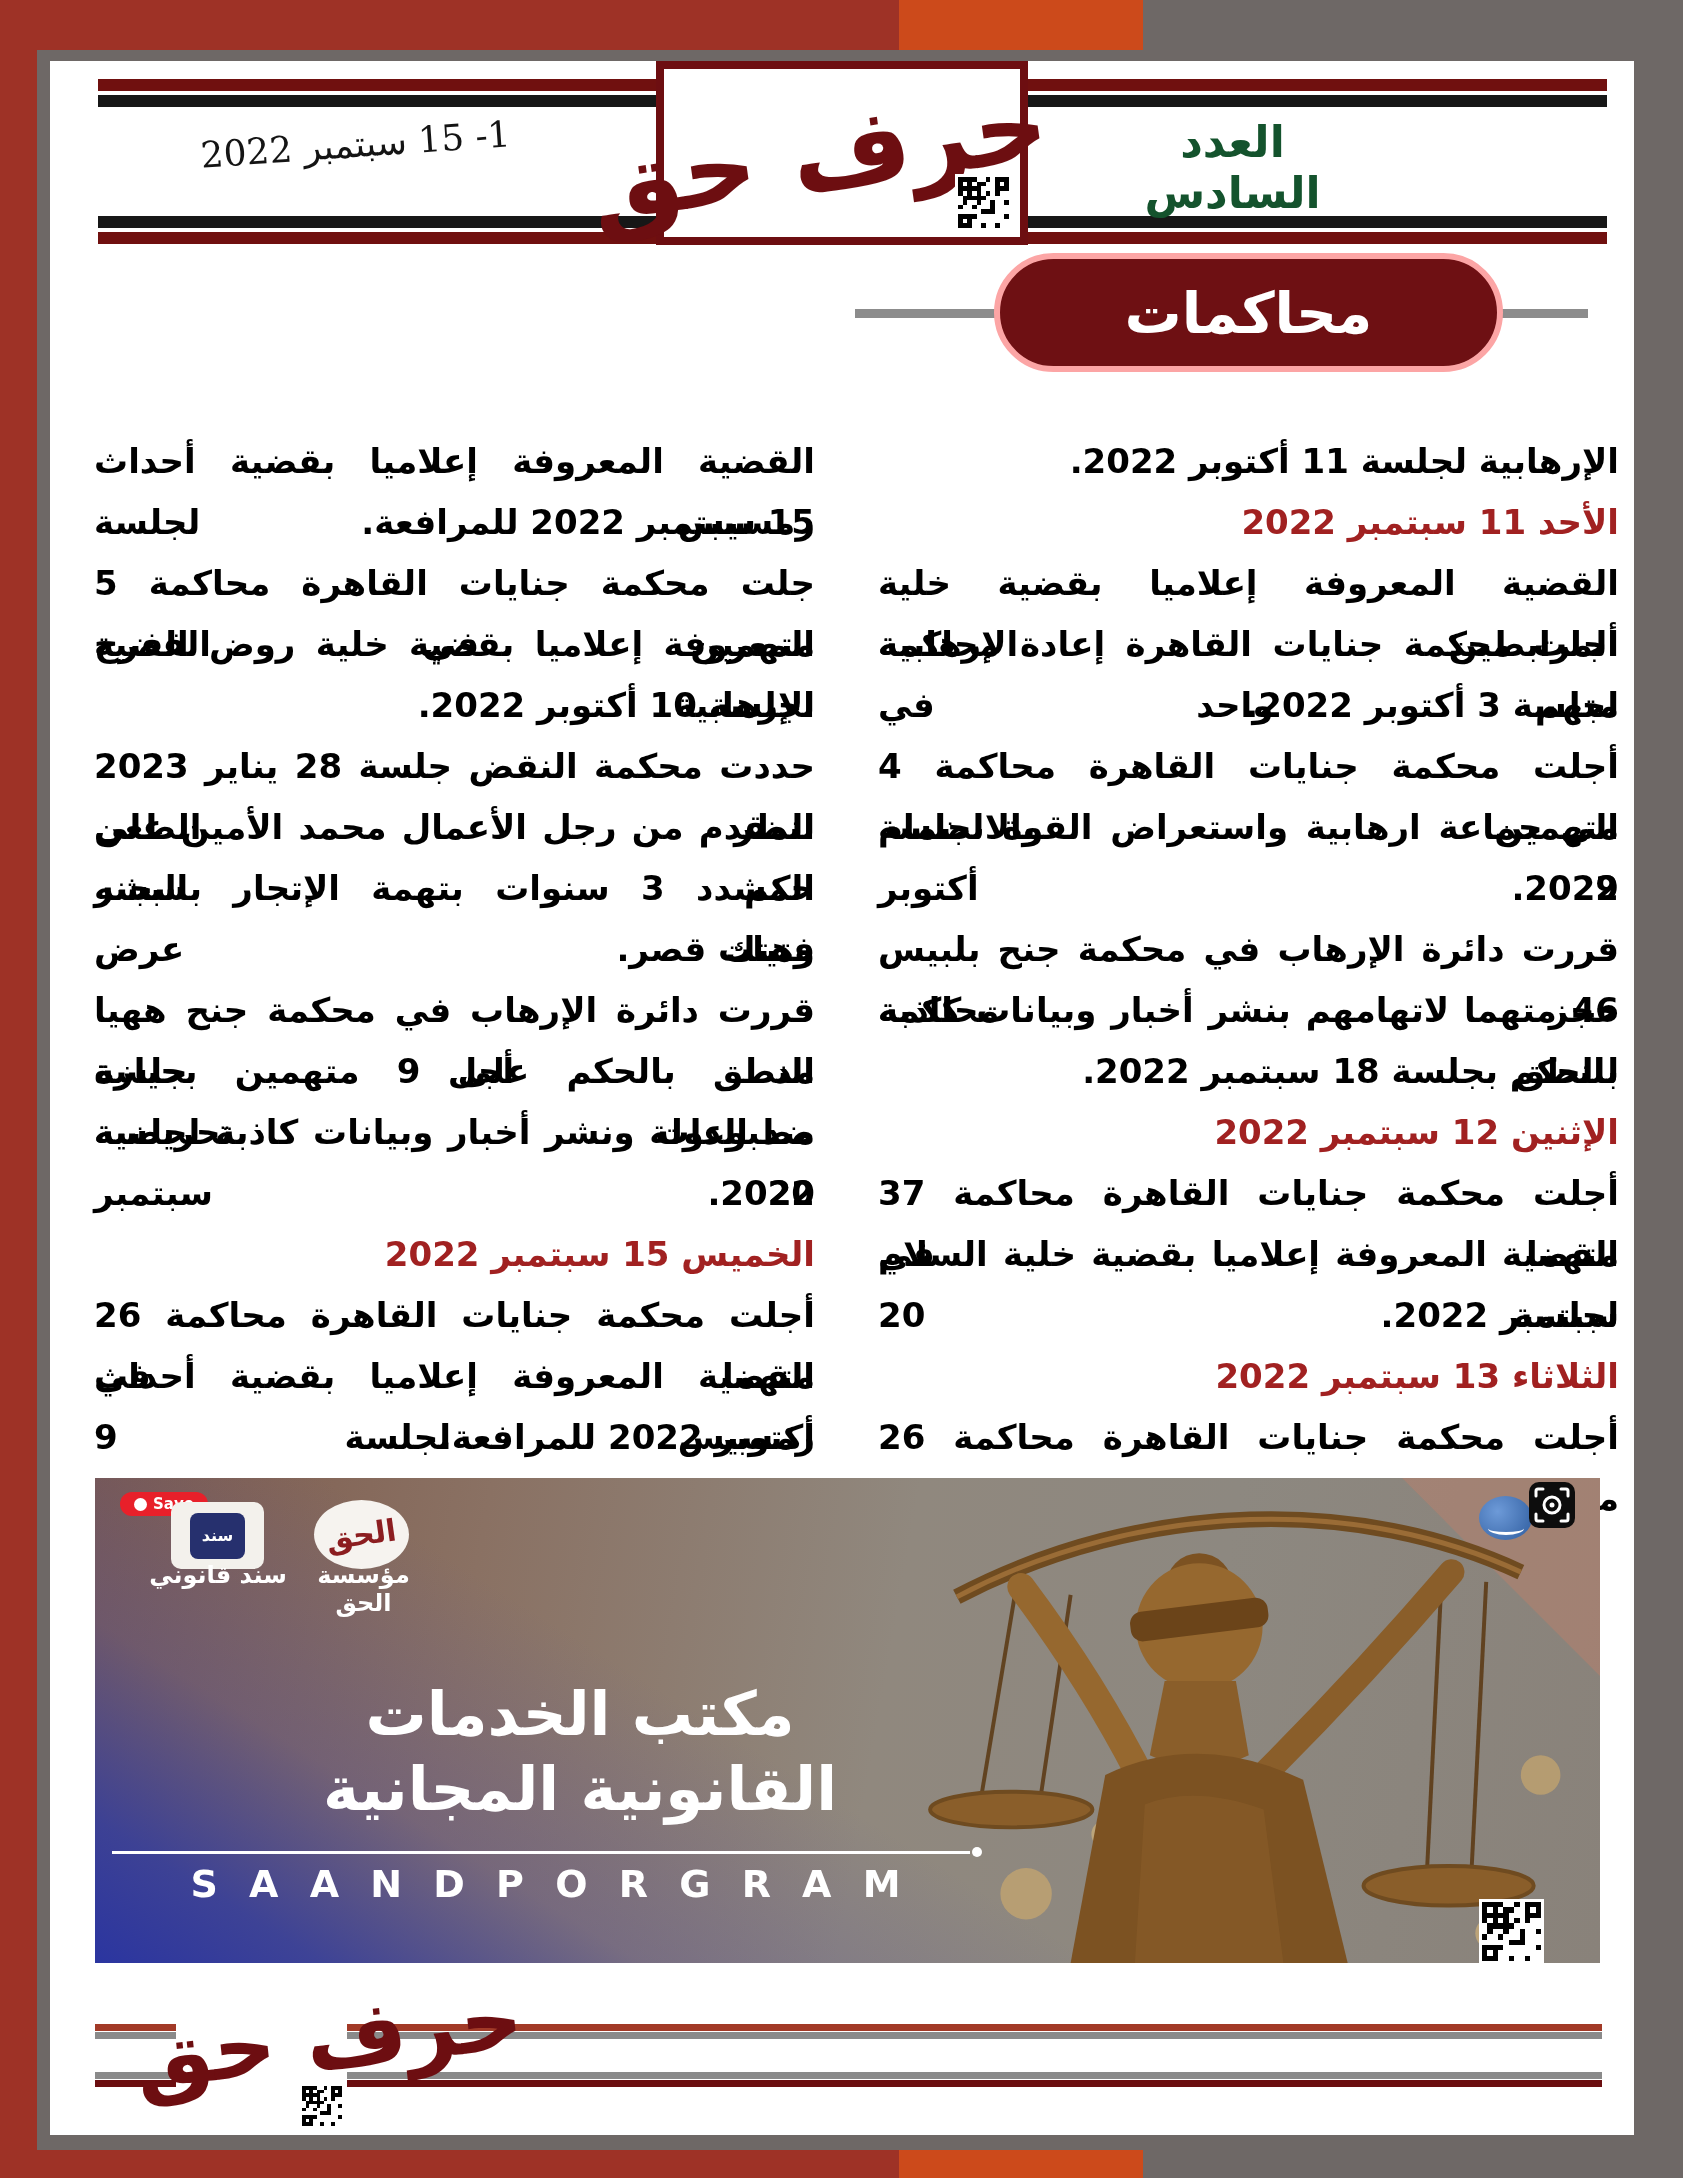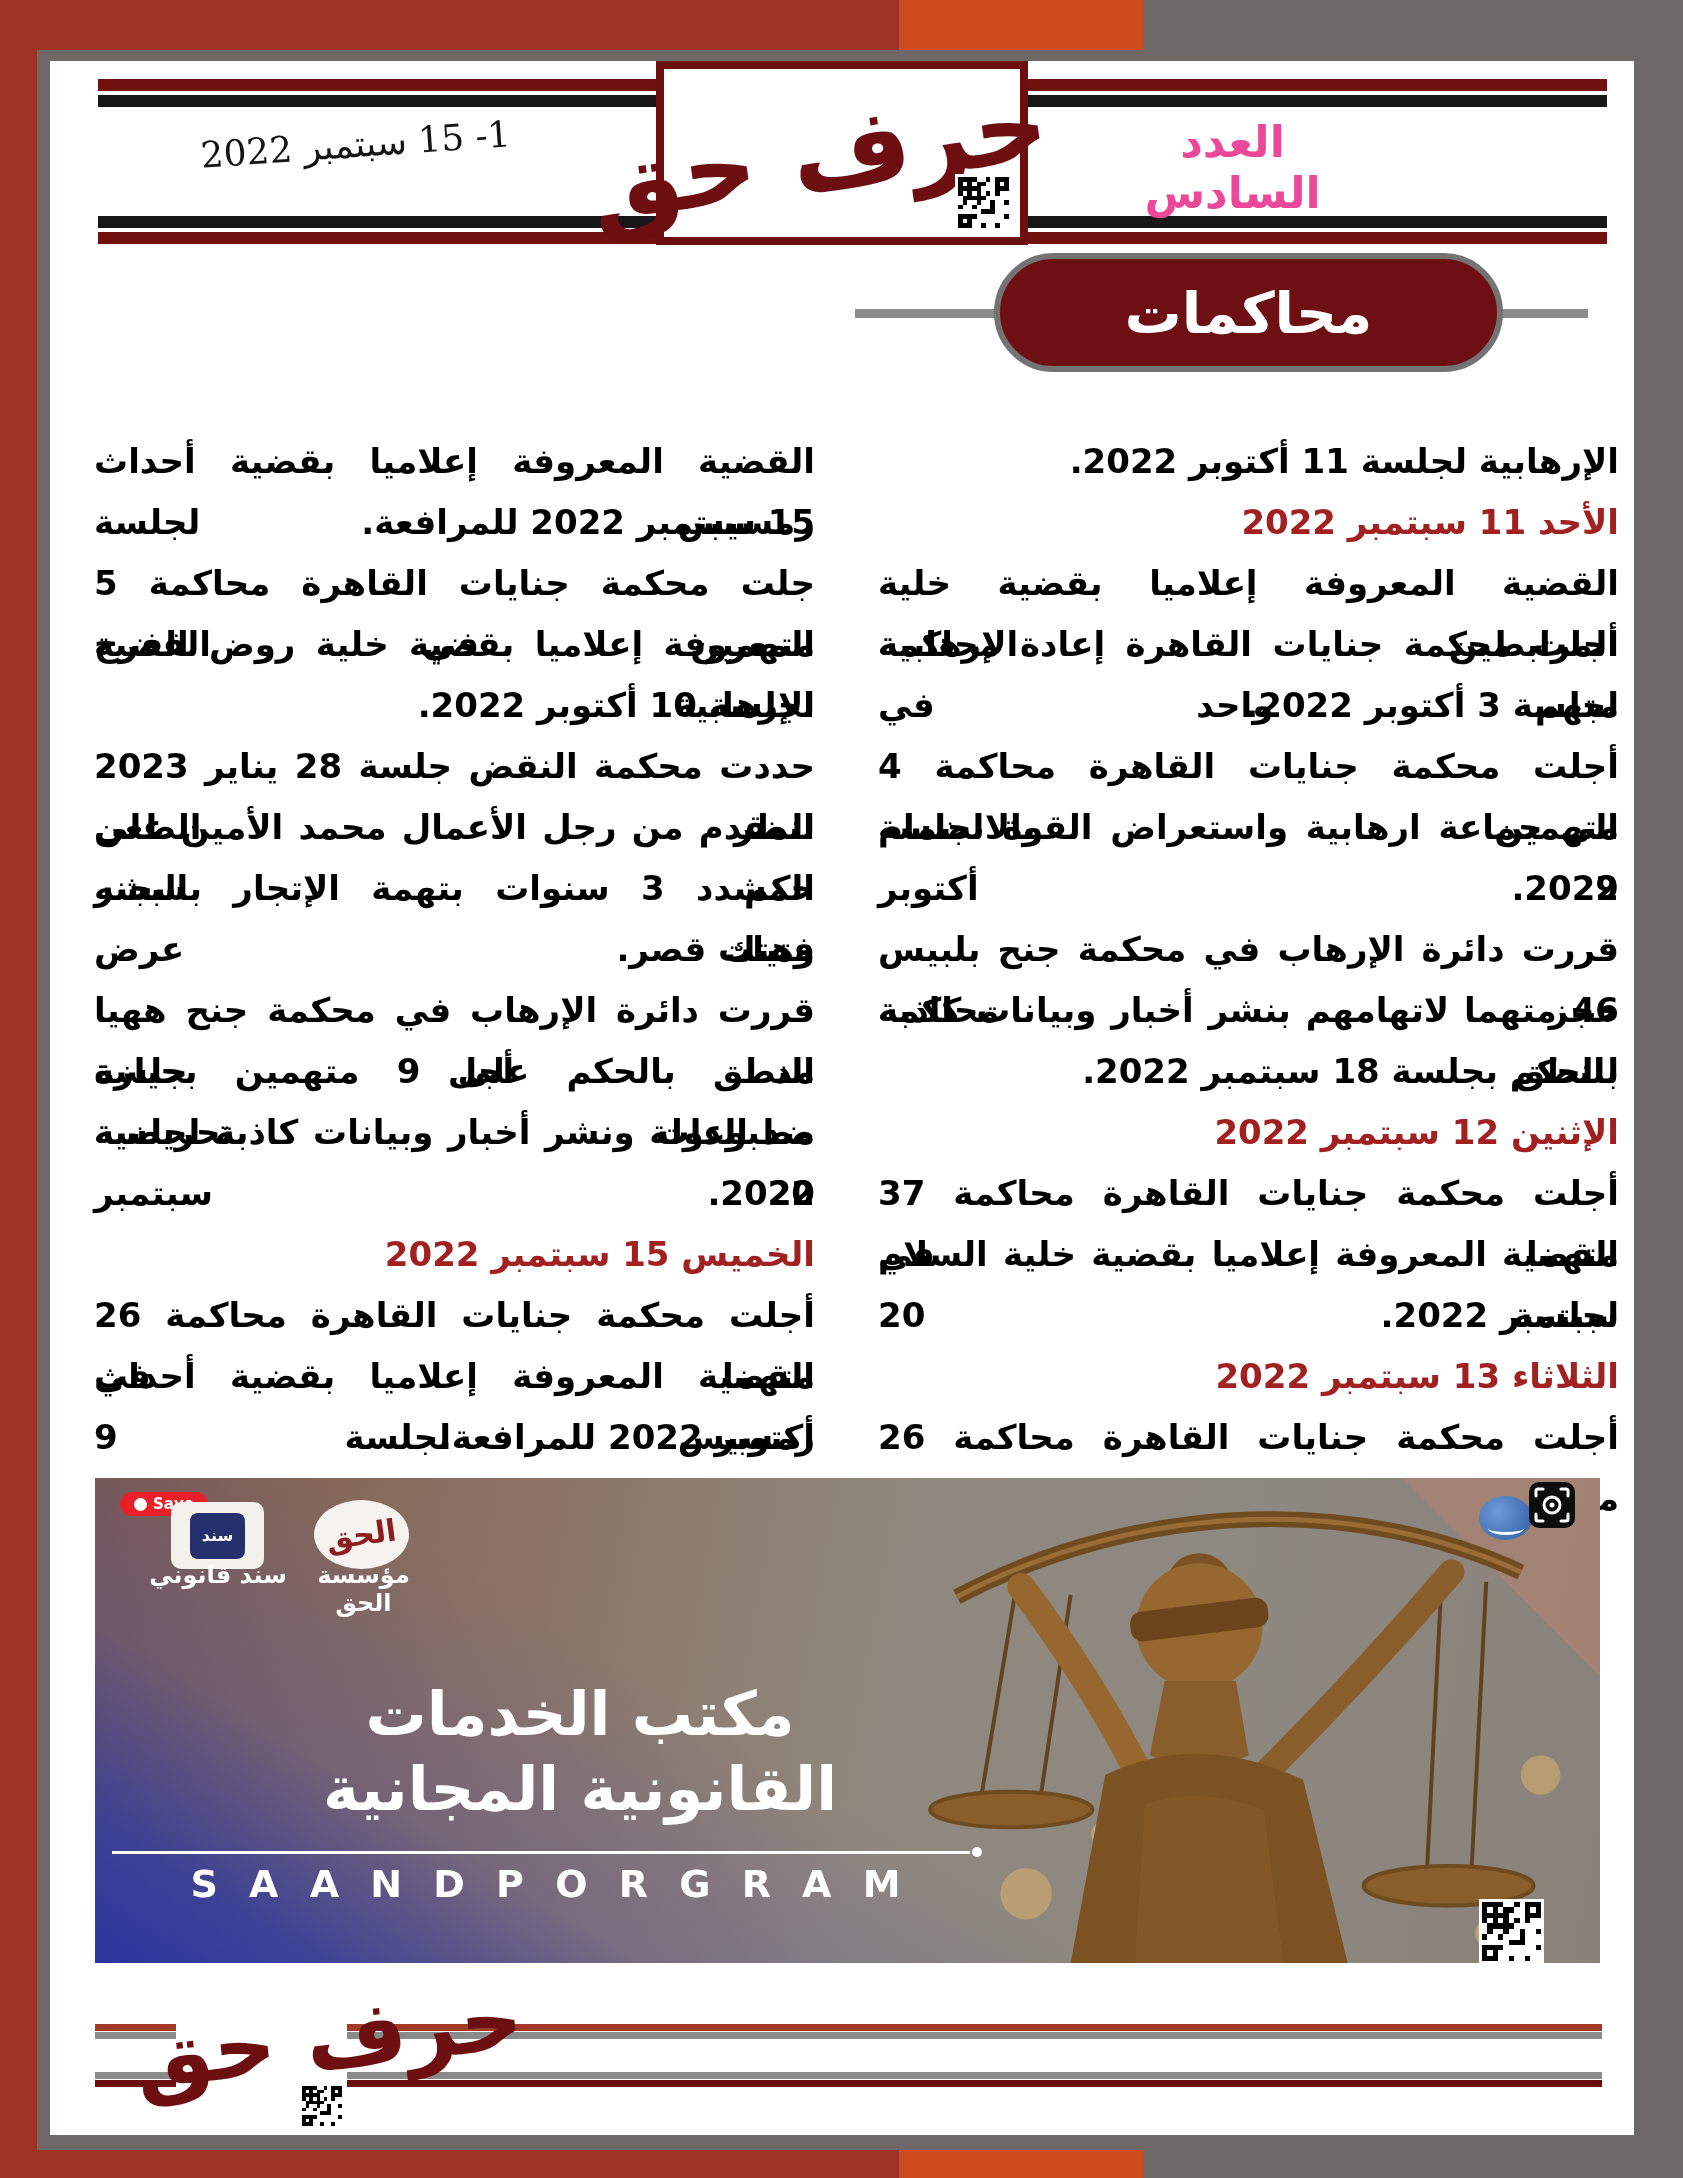--- a/index.html
+++ b/index.html
@@ -26,29 +26,29 @@
   #hline-top-b{top:34px;background:#171717;}
   #hline-bot-a{top:155px;background:#171717;}
   #hline-bot-b{top:171px;background:#70100F;}
 
   #logo-box{left:606px;top:0;width:372px;height:184px;background:#fff;
     border:8px solid #6D0E11;box-sizing:border-box;z-index:3;}
   #logo-calligraphy{left:6px;top:-4px;width:297px;height:178px;display:flex;align-items:center;justify-content:center;
     font-size:103px;font-weight:bold;color:#6D0E11;transform:rotate(-8deg);white-space:nowrap;}
   #logo-box .qr{right:8px;bottom:6px;width:57px;height:57px;}
 
-  #issue-label{left:1051px;top:55px;width:263px;font-size:44px;font-weight:bold;color:#ec4899;text-align:center;}
+  #issue-label{left:1051px;top:55px;width:263px;font-size:44px;font-weight:bold;color:#14532d;text-align:center;}
   #date-range{left:147px;top:63px;width:317px;font-size:36px;color:#141414;text-align:center;
     direction:rtl;transform:rotate(-4deg);font-family:"DejaVu Serif","DejaVu Sans",serif;}
 
   
   #badge-line-left{left:805px;top:248px;width:146px;height:9px;background:#8C8C8C;}
   #badge-line-right{left:1447px;top:248px;width:91px;height:9px;background:#8C8C8C;}
   #section-badge{left:944px;top:192px;width:509px;height:119px;background:#6E1013;
-    border:6px solid #737373;border-radius:61px;box-sizing:border-box;z-index:2;
+    border:6px solid #fca5a5;border-radius:61px;box-sizing:border-box;z-index:2;
     display:flex;align-items:center;justify-content:center;
     color:#fff;font-size:57px;font-weight:bold;}
 
   
   #col-left{left:44px;top:370px;width:721px;}
   #col-right{left:828px;top:370px;width:741px;}
   .bline{direction:rtl;unicode-bidi:embed;font-size:34px;font-weight:bold;color:#000;
     height:61px;line-height:61px;text-align:start;white-space:nowrap;}
   .bline.j{white-space:normal;text-align:justify;text-align-last:justify;}
   .bline.red{color:#A12121;}

